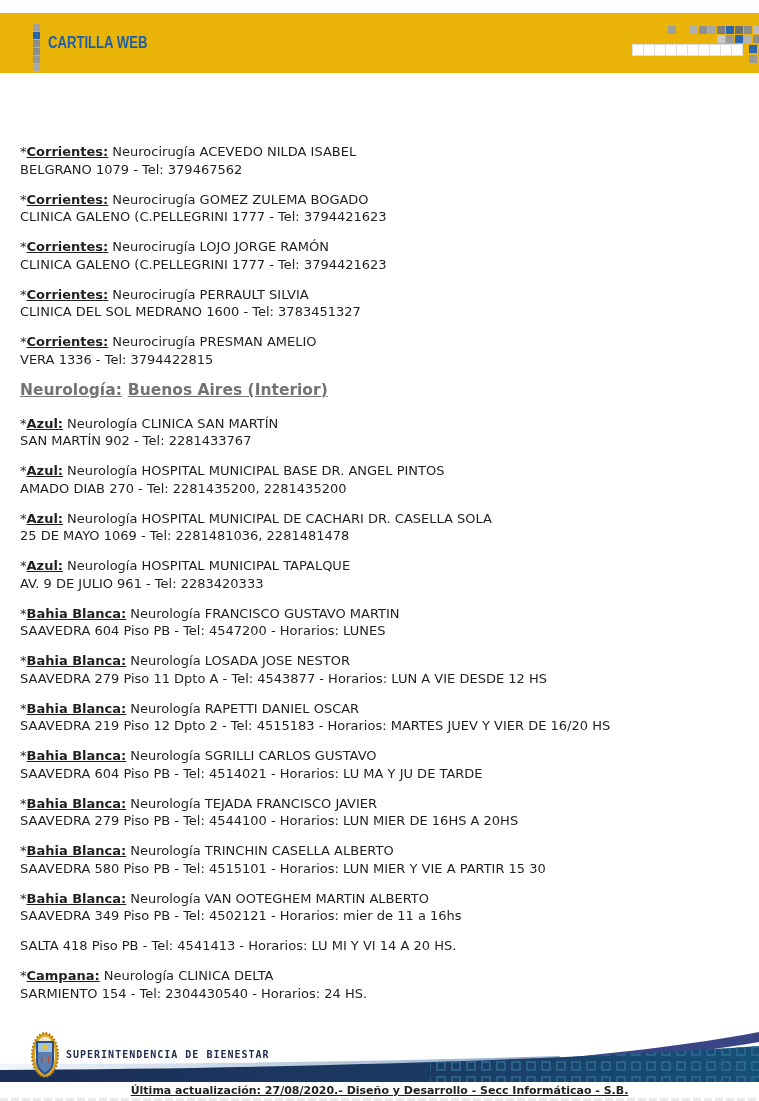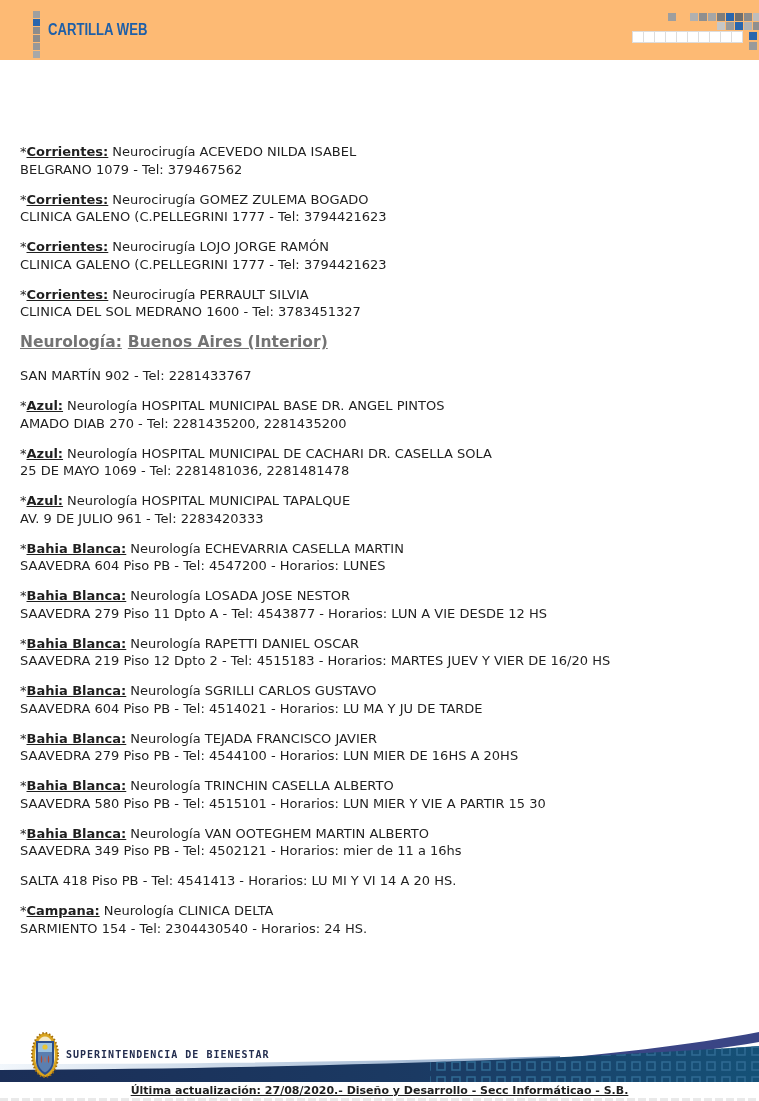--- a/index.html
+++ b/index.html
@@ -1,20 +1,20 @@
 <!DOCTYPE html>
 <html><head>
 <meta charset="utf-8">
 <style>
   html,body{margin:0;padding:0;background:#fff;}
   .page{position:relative;width:759px;height:1101px;background:#fff;overflow:hidden;
         font-family:"DejaVu Sans",sans-serif;color:#1f1f1f;}
 
   
-  .header{position:absolute;top:0;left:0;right:0;height:60px;background:#fdba74;}
+  .header{position:absolute;top:13px;left:0;right:0;height:60px;background:#eab308;}
   .brand-mark{position:absolute;left:33px;top:11px;width:7px;height:48px;}
   .brand-mark .sq{width:7px;height:7px;margin-bottom:1px;}
   .brand-text{position:absolute;left:48px;top:21px;font-size:16px;font-weight:bold;
               letter-spacing:0px;color:#1e5fa8;transform:scaleX(.82);transform-origin:left center;
               font-family:"Liberation Sans",sans-serif;white-space:nowrap;}
   .mosaic{position:absolute;left:0;top:0;width:759px;height:60px;pointer-events:none;}
   .mosaic .sq{position:absolute;width:8px;height:8px;}
   .mosaic .osq{position:absolute;width:10px;height:10px;border:1px solid #ddd;background:#fff;}
 
   
@@ -104,48 +104,53 @@
     <div class="entry">
       <div><span class="star">*</span><span class="city">Corrientes:</span><span class="info">Neurocirugía LOJO JORGE RAMÓN</span></div>
       <div>CLINICA GALENO (C.PELLEGRINI 1777 - Tel: 3794421623</div>
     </div>
 
     <div class="entry">
       <div><span class="star">*</span><span class="city">Corrientes:</span><span class="info">Neurocirugía PERRAULT SILVIA</span></div>
       <div>CLINICA DEL SOL MEDRANO 1600 - Tel: 3783451327</div>
     </div>
 
+    <div class="entry">
+      <div><span class="star">*</span><span class="city">Corrientes:</span><span class="info">Neurocirugía PRESMAN AMELIO</span></div>
+      <div>VERA 1336 - Tel: 3794422815</div>
+    </div>
   </div>
 
     <div class="section-heading">
       <a>Neurología:</a><span class="sp"> </span><a>Buenos Aires (Interior)</a>
     </div>
 
     <div>
     <div class="entry">
+      <div><span class="star">*</span><span class="city">Azul:</span><span class="info">Neurología CLINICA SAN MARTÍN</span></div>
       <div>SAN MARTÍN 902 - Tel: 2281433767</div>
     </div>
 
     <div class="entry">
       <div><span class="star">*</span><span class="city">Azul:</span><span class="info">Neurología HOSPITAL MUNICIPAL BASE DR. ANGEL PINTOS</span></div>
       <div>AMADO DIAB 270 - Tel: 2281435200, 2281435200</div>
     </div>
 
     <div class="entry">
       <div><span class="star">*</span><span class="city">Azul:</span><span class="info">Neurología HOSPITAL MUNICIPAL DE CACHARI DR. CASELLA SOLA</span></div>
       <div>25 DE MAYO 1069 - Tel: 2281481036, 2281481478</div>
     </div>
 
     <div class="entry">
       <div><span class="star">*</span><span class="city">Azul:</span><span class="info">Neurología HOSPITAL MUNICIPAL TAPALQUE</span></div>
       <div>AV. 9 DE JULIO 961 - Tel: 2283420333</div>
     </div>
 
     <div class="entry">
-      <div><span class="star">*</span><span class="city">Bahia Blanca:</span><span class="info">Neurología ECHEVARRIA CASELLA MARTIN</span></div>
+      <div><span class="star">*</span><span class="city">Bahia Blanca:</span><span class="info">Neurología FRANCISCO GUSTAVO MARTIN</span></div>
       <div>SAAVEDRA 604 Piso PB - Tel: 4547200 - Horarios: LUNES</div>
     </div>
 
     <div class="entry">
       <div><span class="star">*</span><span class="city">Bahia Blanca:</span><span class="info">Neurología LOSADA JOSE NESTOR</span></div>
       <div>SAAVEDRA 279 Piso 11 Dpto A - Tel: 4543877 - Horarios: LUN A VIE DESDE 12 HS</div>
     </div>
 
     <div class="entry">
       <div><span class="star">*</span><span class="city">Bahia Blanca:</span><span class="info">Neurología RAPETTI DANIEL OSCAR</span></div>

